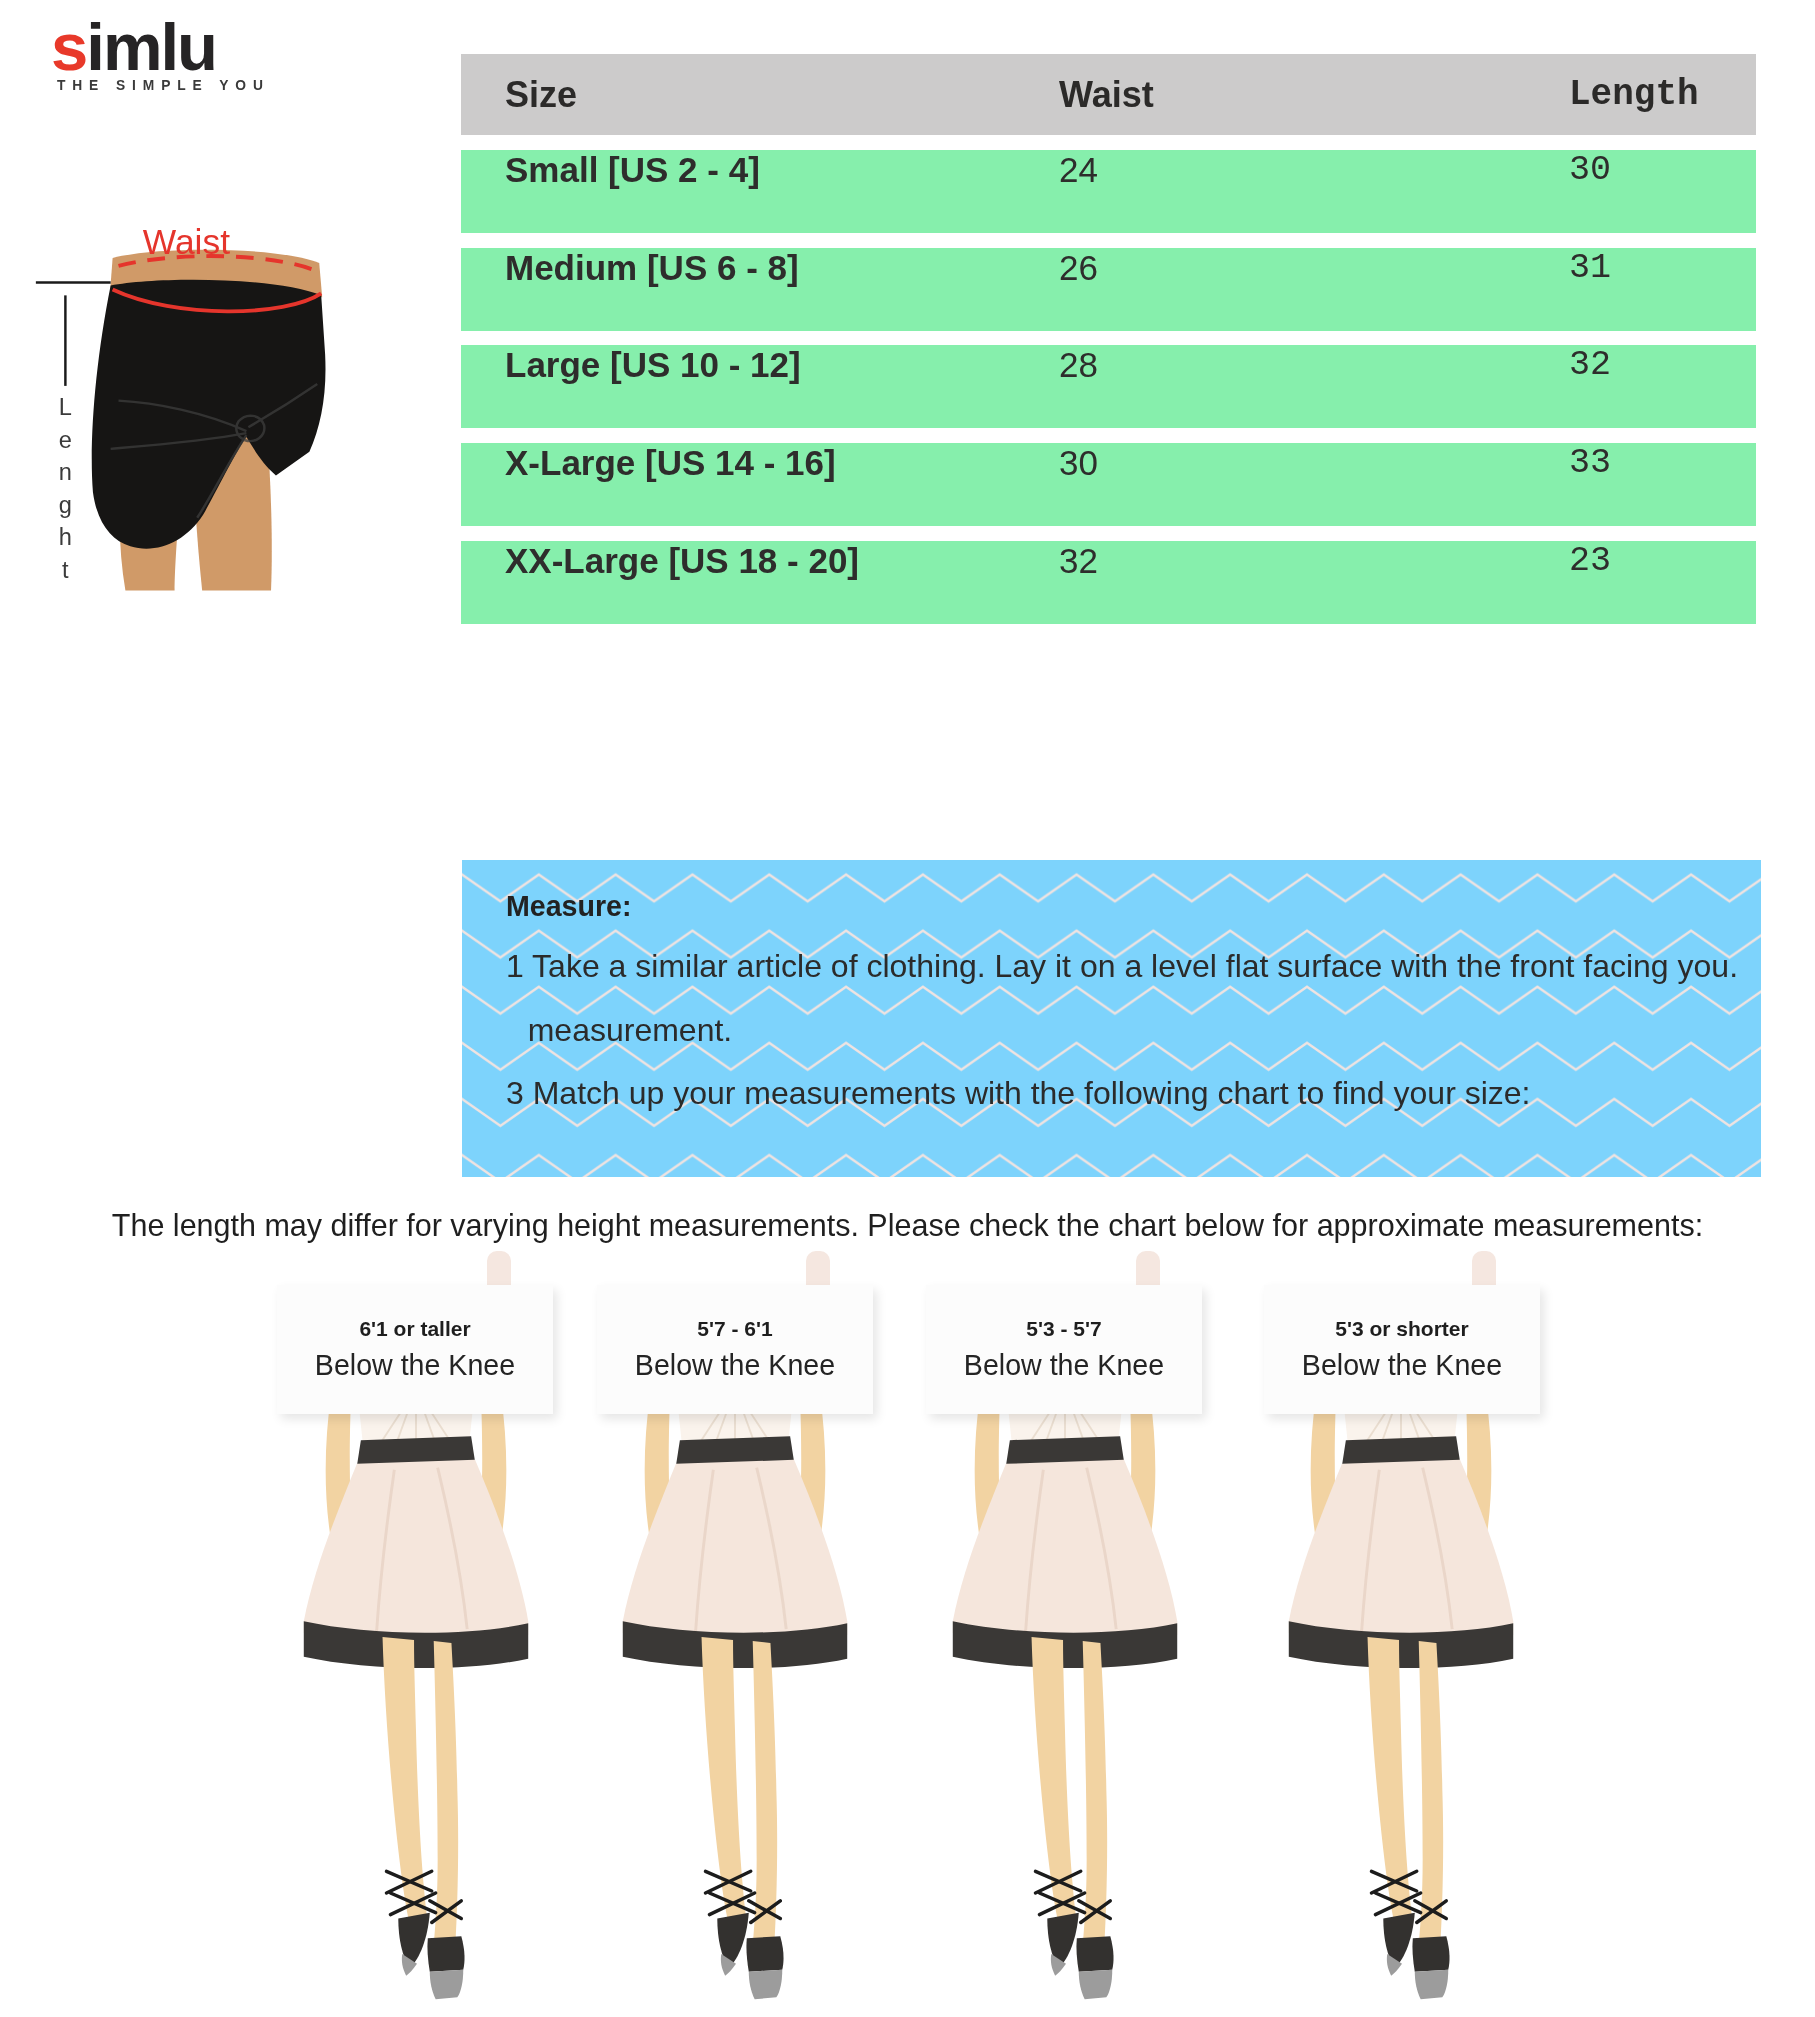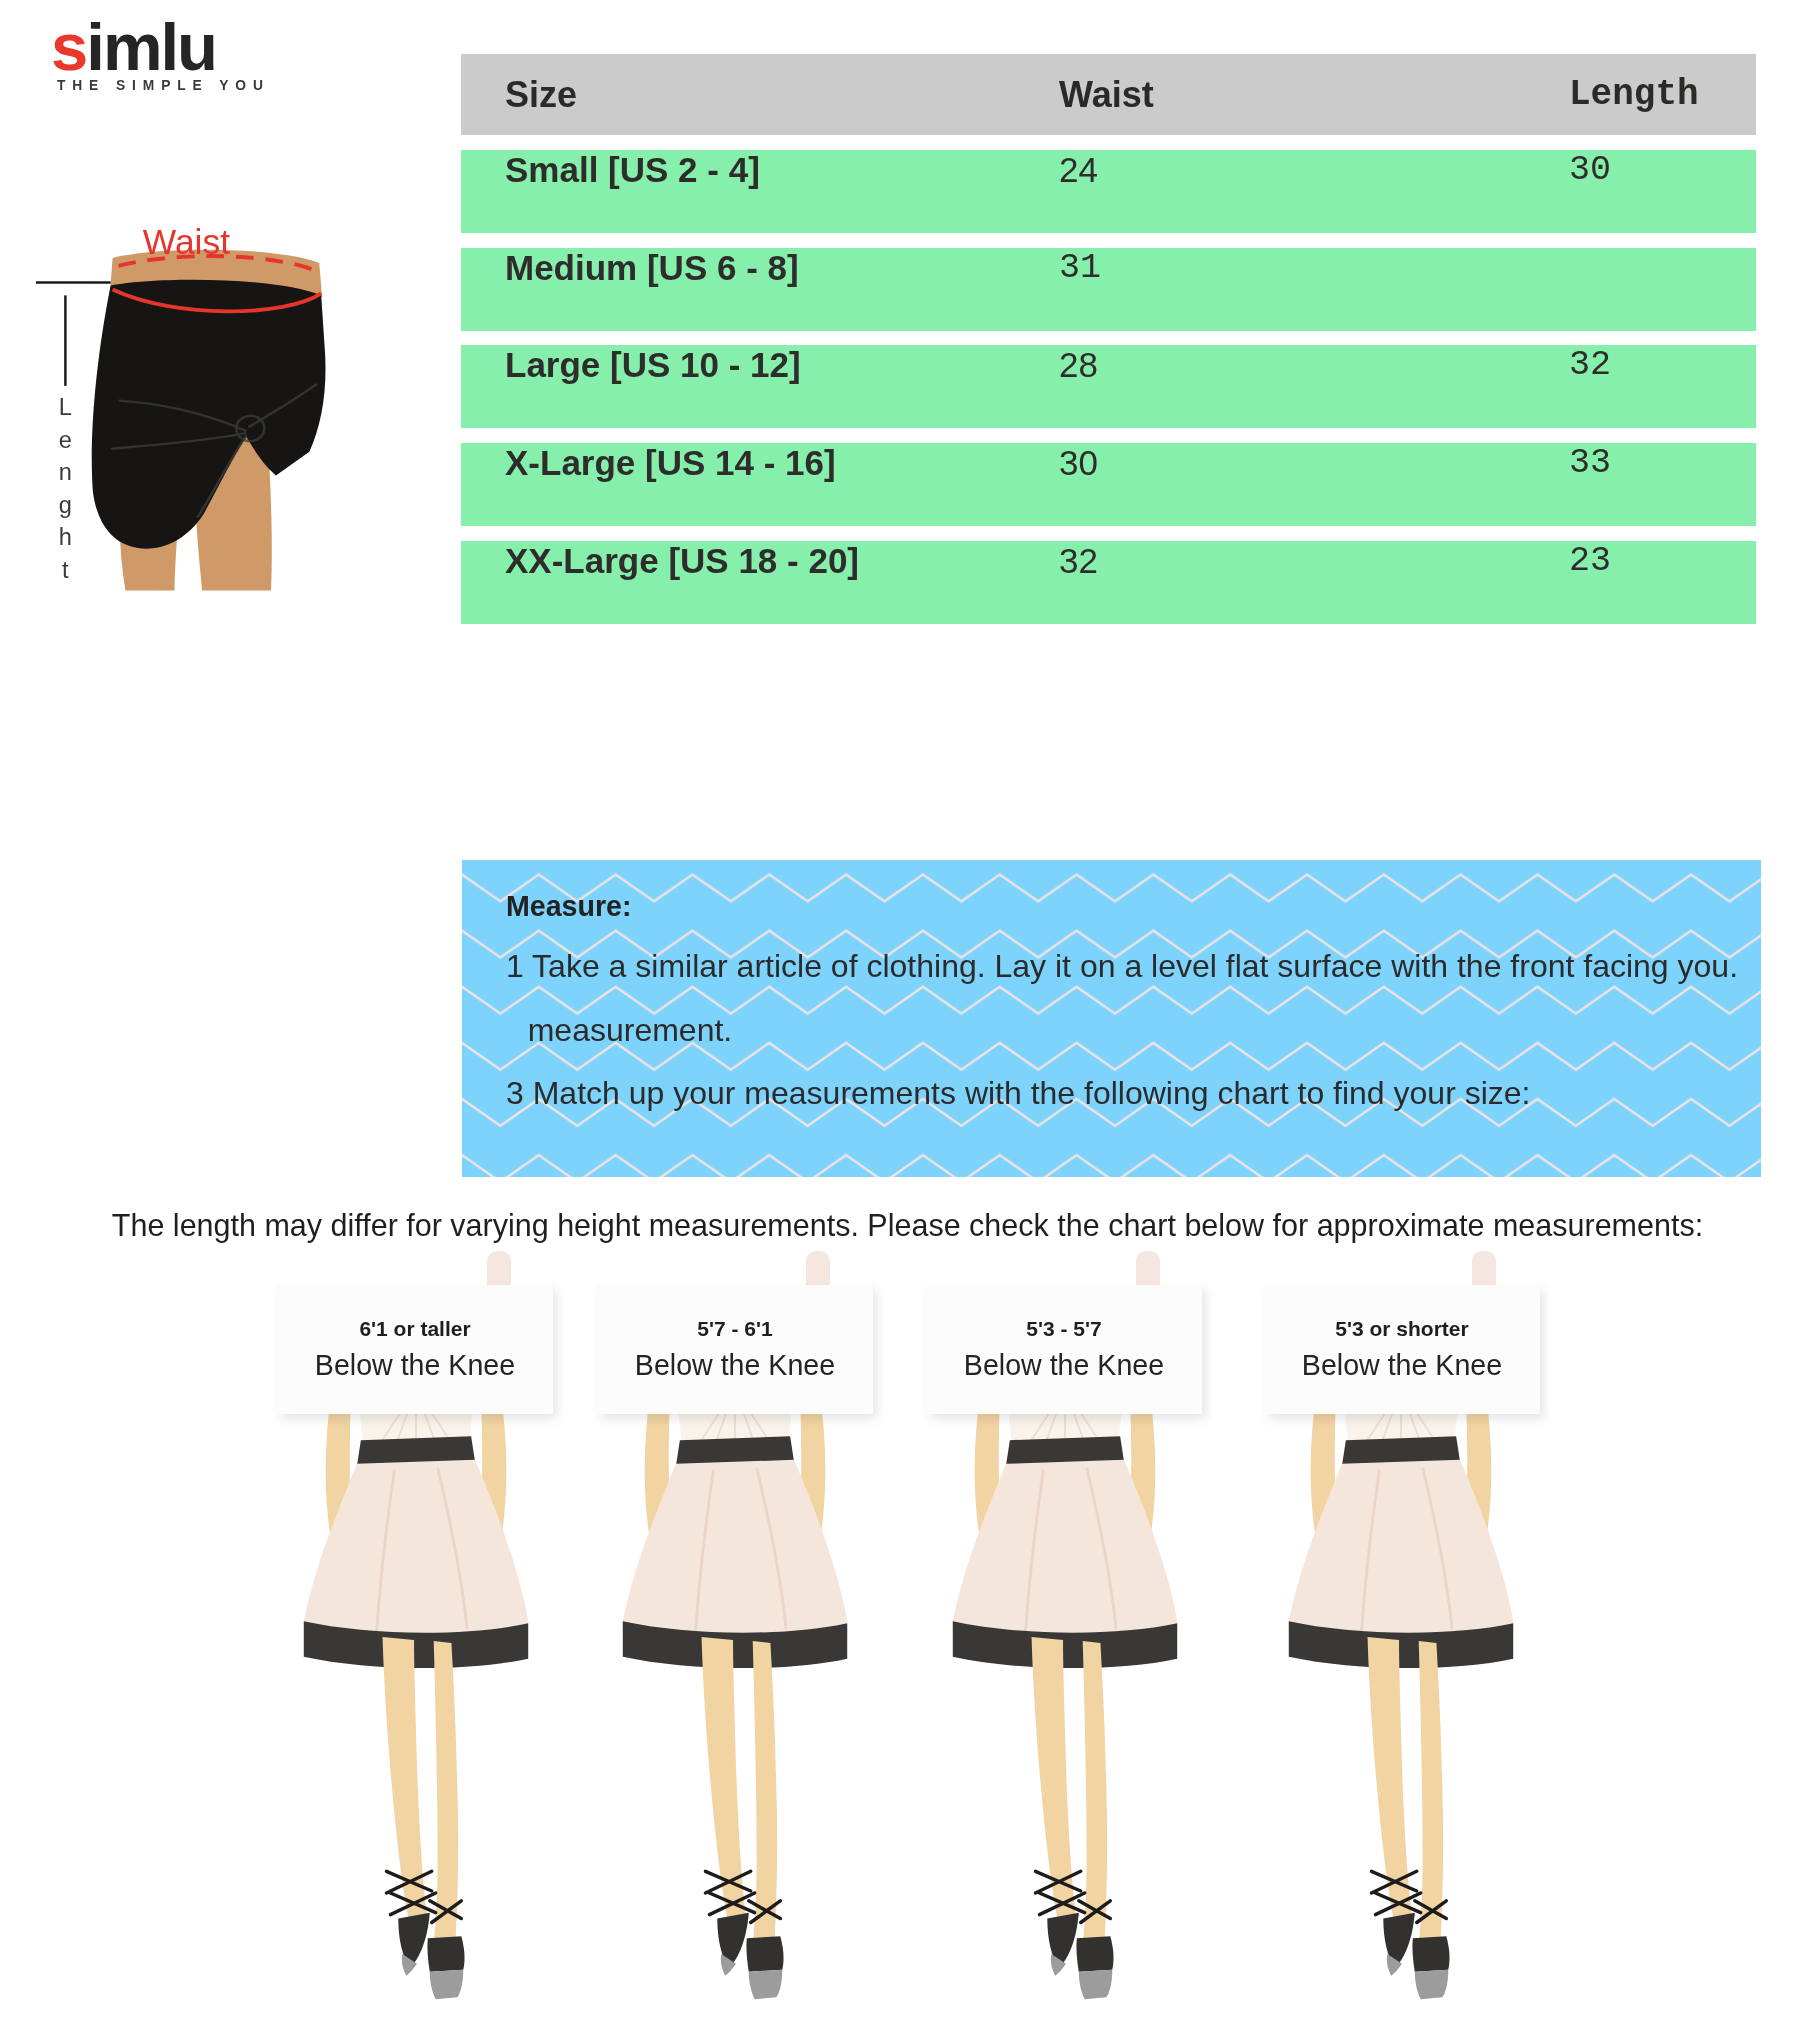--- a/index.html
+++ b/index.html
@@ -94,20 +94,21 @@
     <div class="c2">Waist</div>
     <div class="c3">Length</div>
   </div>
   <div class="st-row">
     <div class="c1">Small [US 2 - 4]</div>
     <div class="c2">24</div>
     <div class="c3">30</div>
   </div>
   <div class="st-row">
     <div class="c1">Medium [US 6 - 8]</div>
+    <div class="c2">26</div>
     <div class="c3">31</div>
   </div>
   <div class="st-row">
     <div class="c1">Large [US 10 - 12]</div>
     <div class="c2">28</div>
     <div class="c3">32</div>
   </div>
   <div class="st-row">
     <div class="c1">X-Large [US 14 - 16]</div>
     <div class="c2">30</div>

